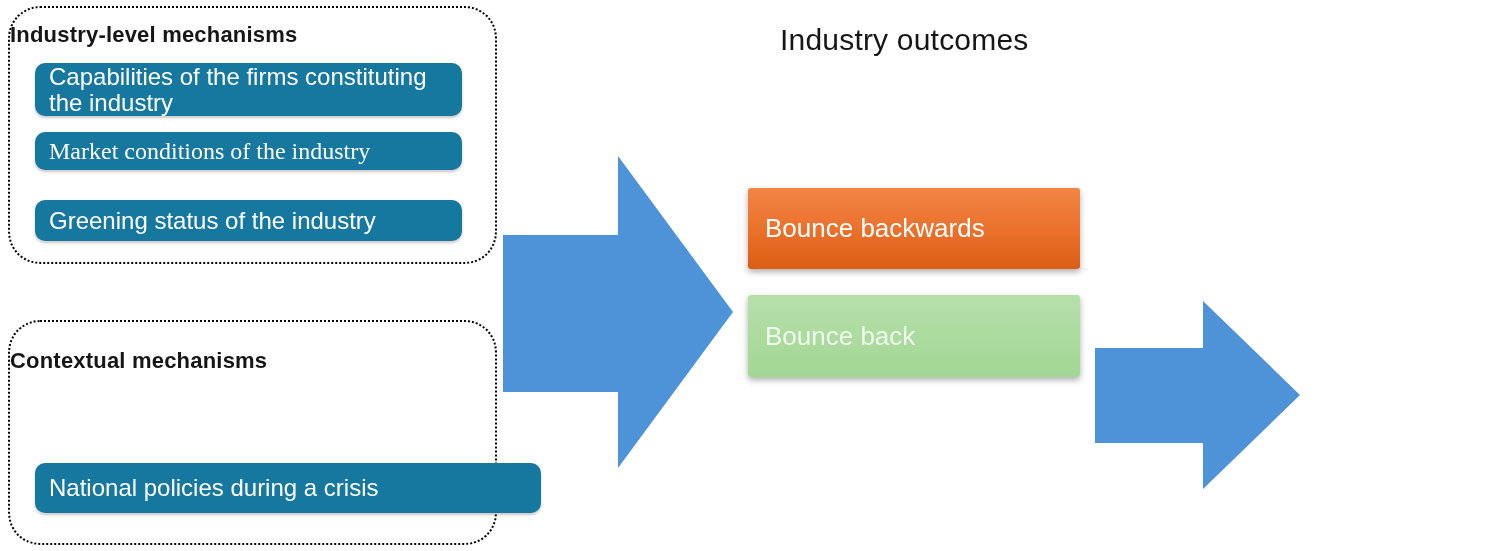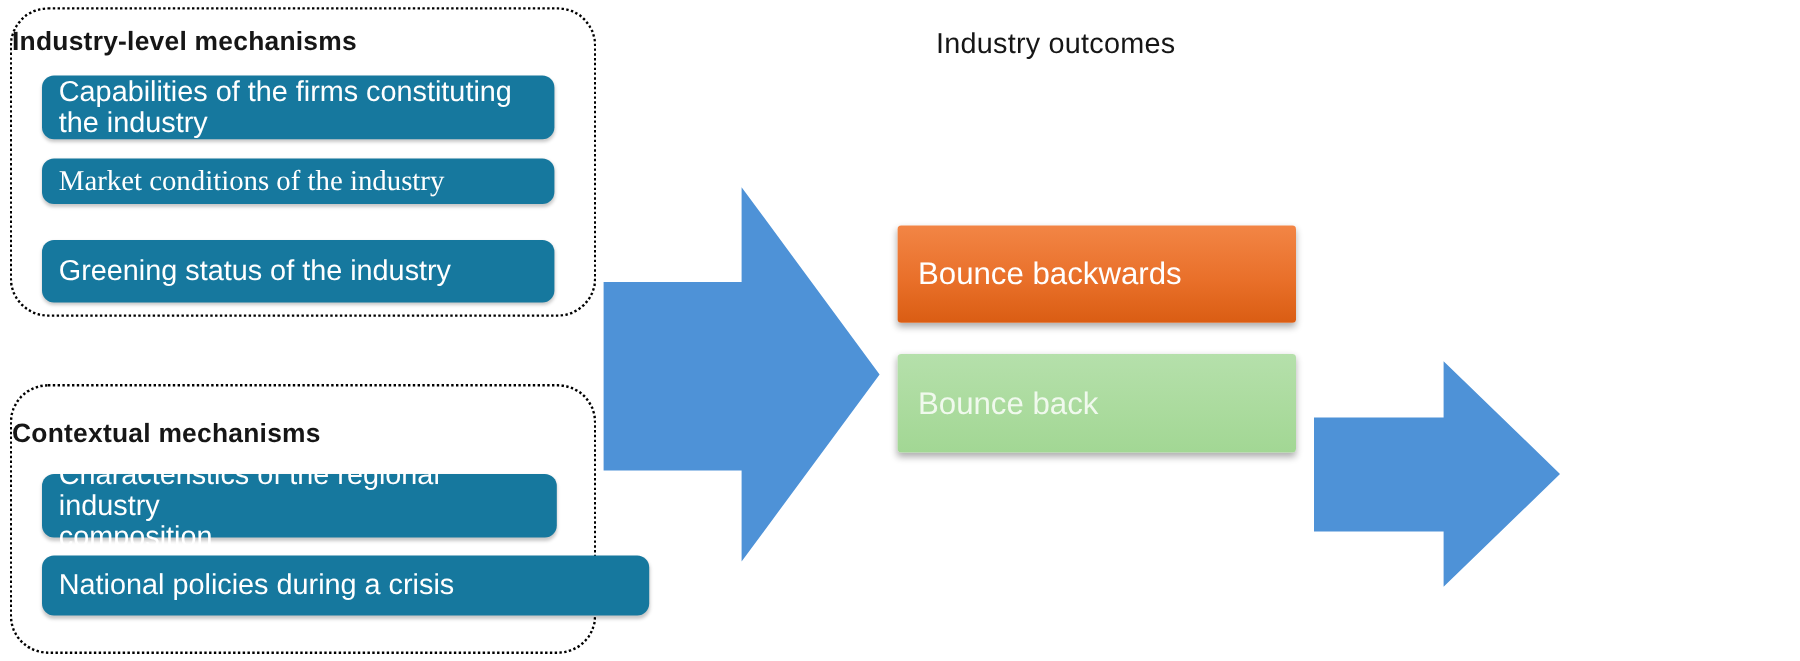--- a/index.html
+++ b/index.html
@@ -43,36 +43,36 @@
     display: flex;
     align-items: center;
     padding: 0 14px;
     font-size: 24px;
     line-height: 26px;
     box-shadow: 0 2px 3px rgba(0,0,0,0.22);
   }
   .mech-label { white-space: pre-line; }
   #mech-a1 { top: 55px; height: 53px; }
   #mech-a2 { top: 124px; height: 38px; font-family: Liberation Serif, serif; }
-  #mech-a3 { top: 192px; height: 52px; }
+  #mech-a3 { top: 192px; height: 41px; }
   #mech-b1 { top: 73px; height: 53px; width: 429px; }
   #mech-b2 { top: 141px; height: 50px; width: 506px; }
   
   #arrows {
     position: absolute;
     left: 0; top: 0;
     width: 1500px; height: 551px;
     pointer-events: none;
   }
   
   #outcomes-title {
     position: absolute;
     left: 780px;
     top: 23px;
-    font-size: 24px;
+    font-size: 30px;
     color: #161616;
     letter-spacing: 0.2px;
   }
   .outcome {
     position: absolute;
     left: 748px;
     width: 332px;
     box-sizing: border-box;
     border-radius: 3px;
     display: flex;
@@ -129,24 +129,20 @@
     <div class="mech" id="mech-a2">
       <span class="mech-label">Market conditions of the industry</span>
     </div>
     <div class="mech" id="mech-a3">
       <span class="mech-label">Greening status of the industry</span>
     </div>
   </div>
 
   <div class="group" id="group-contextual">
     <div class="group-title">Contextual mechanisms</div>
-    <div class="mech" id="mech-b1">
-      <span class="mech-label">Characteristics of the regional industry
-composition</span>
-    </div>
     <div class="mech" id="mech-b2">
       <span class="mech-label">National policies during a crisis</span>
     </div>
   </div>
 
   <svg id="arrows" viewBox="0 0 1500 551" xmlns="http://www.w3.org/2000/svg">
     <polygon points="503,235 618,235 618,156 733,312 618,468 618,392 503,392" fill="#4E92D7"></polygon>
     <polygon points="1095,348 1203,348 1203,301 1300,395 1203,489 1203,443 1095,443" fill="#4E92D7"></polygon>
   </svg>
 

